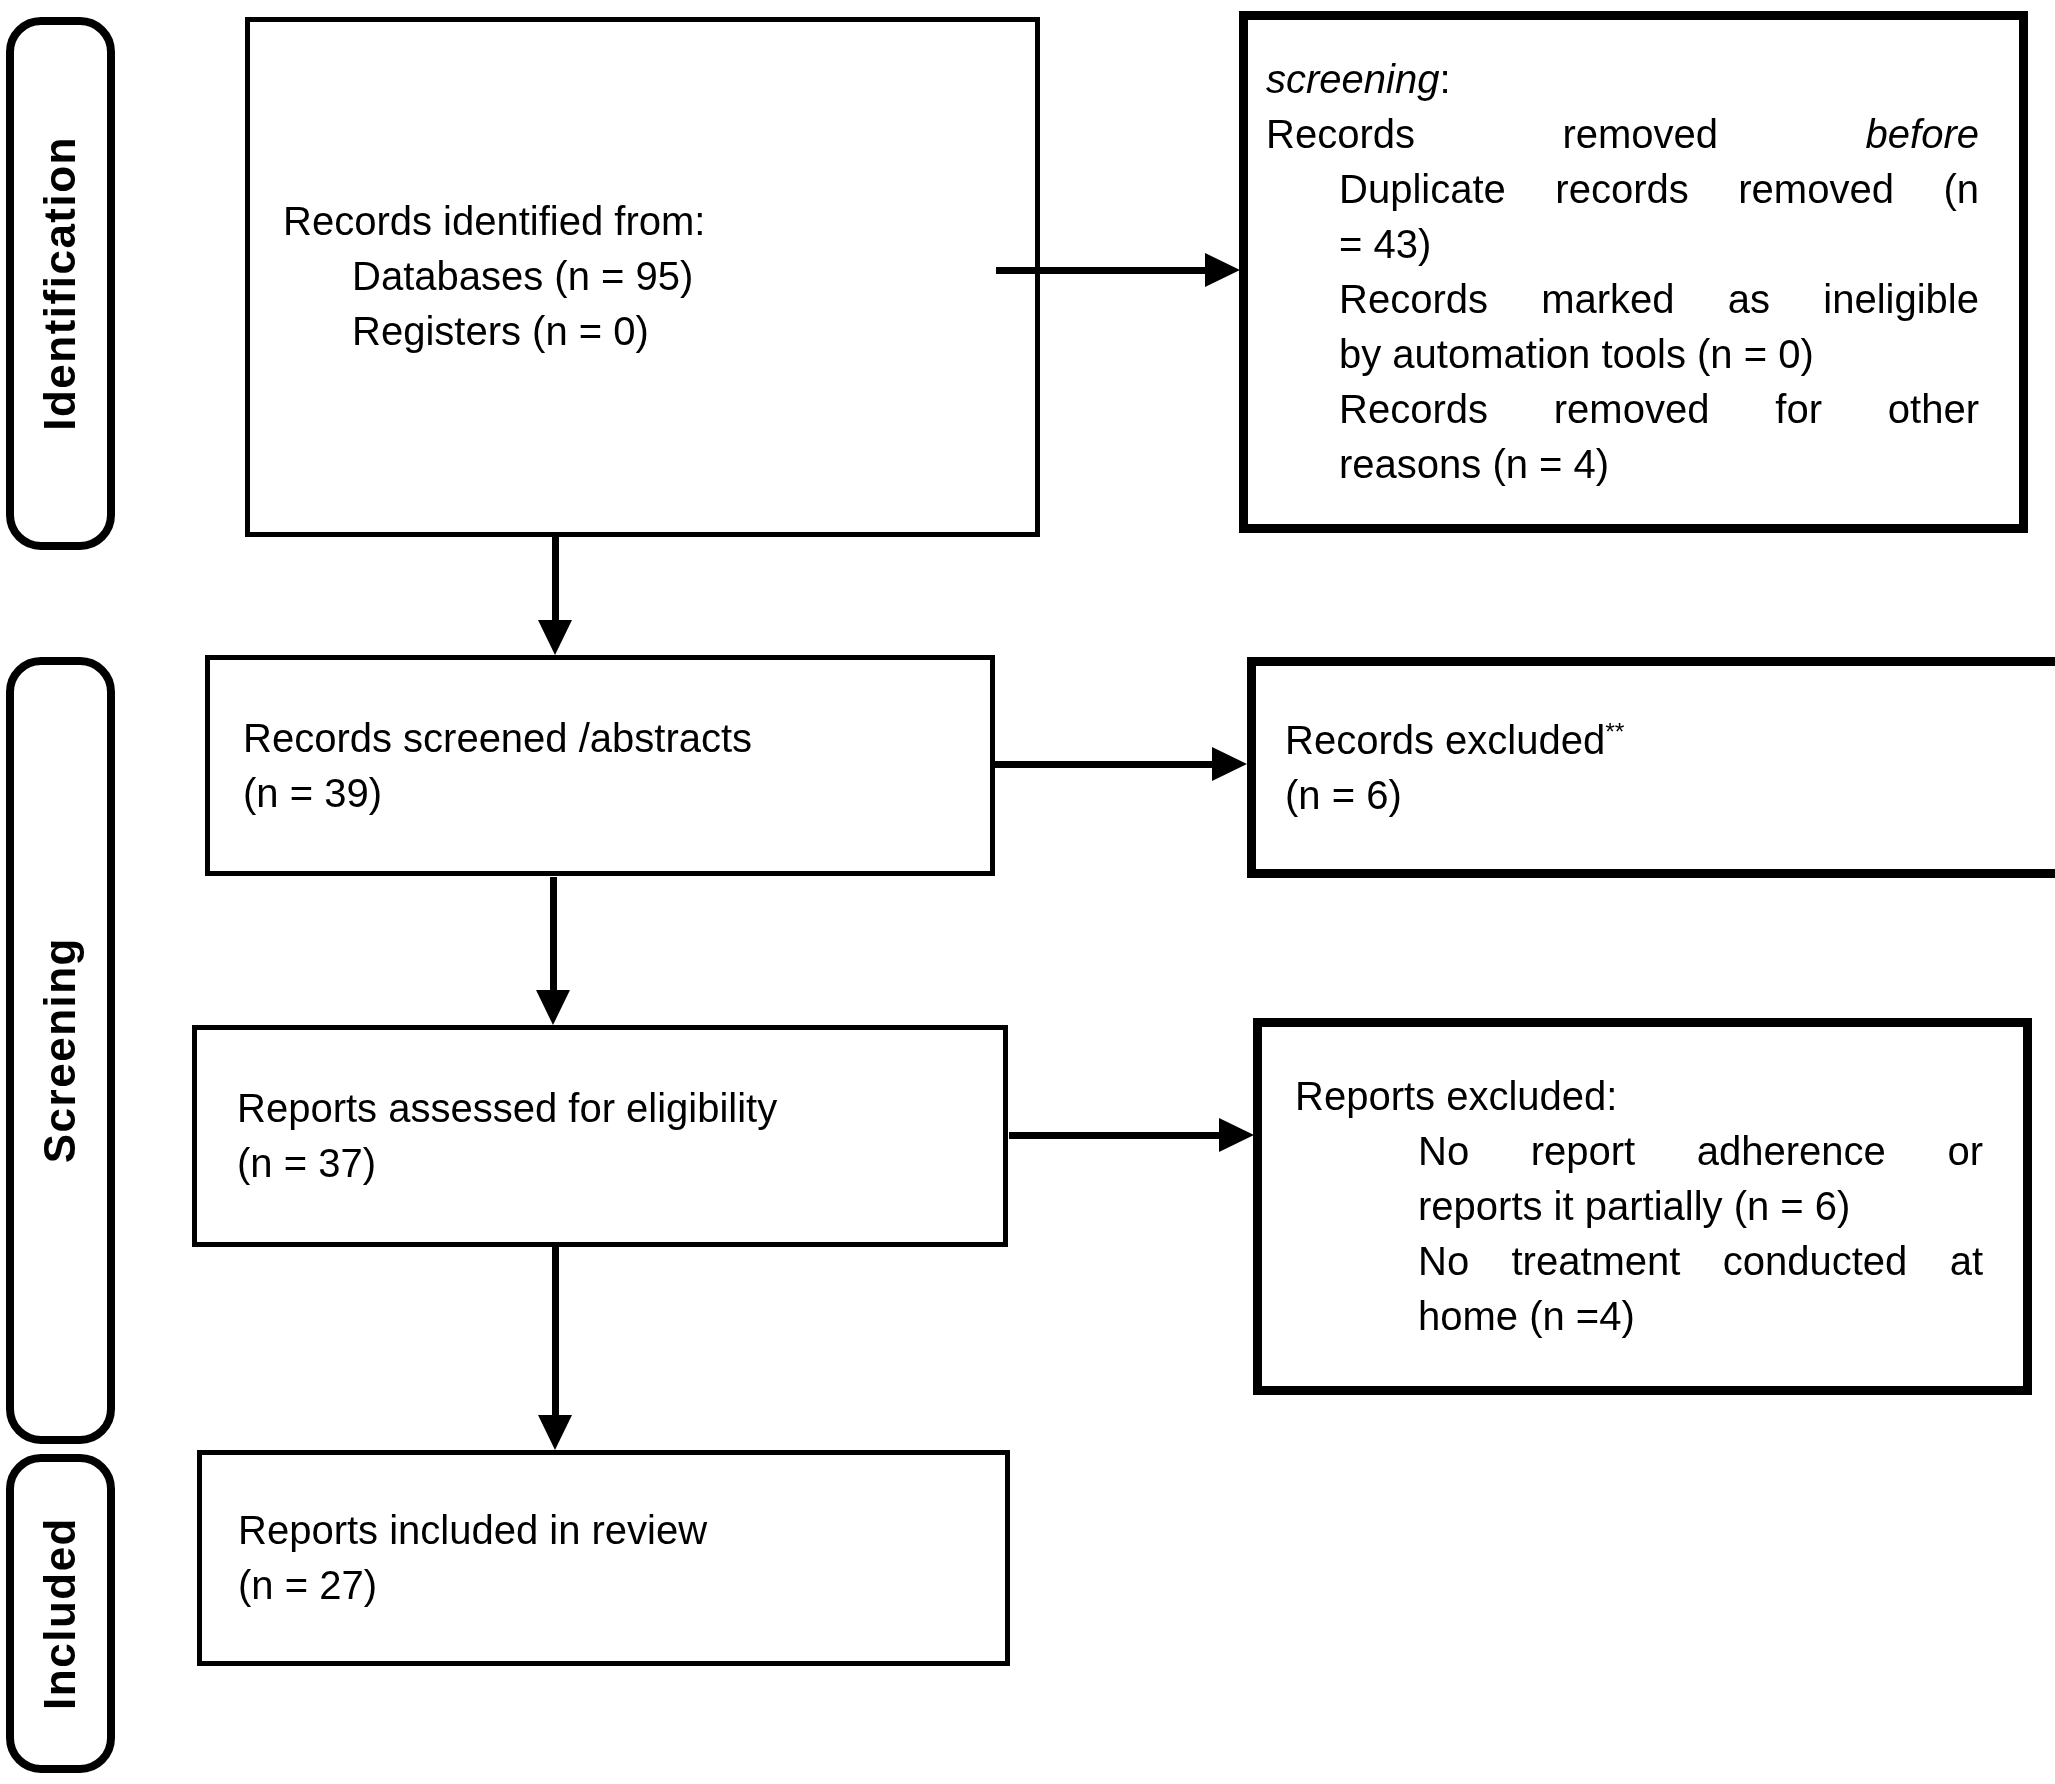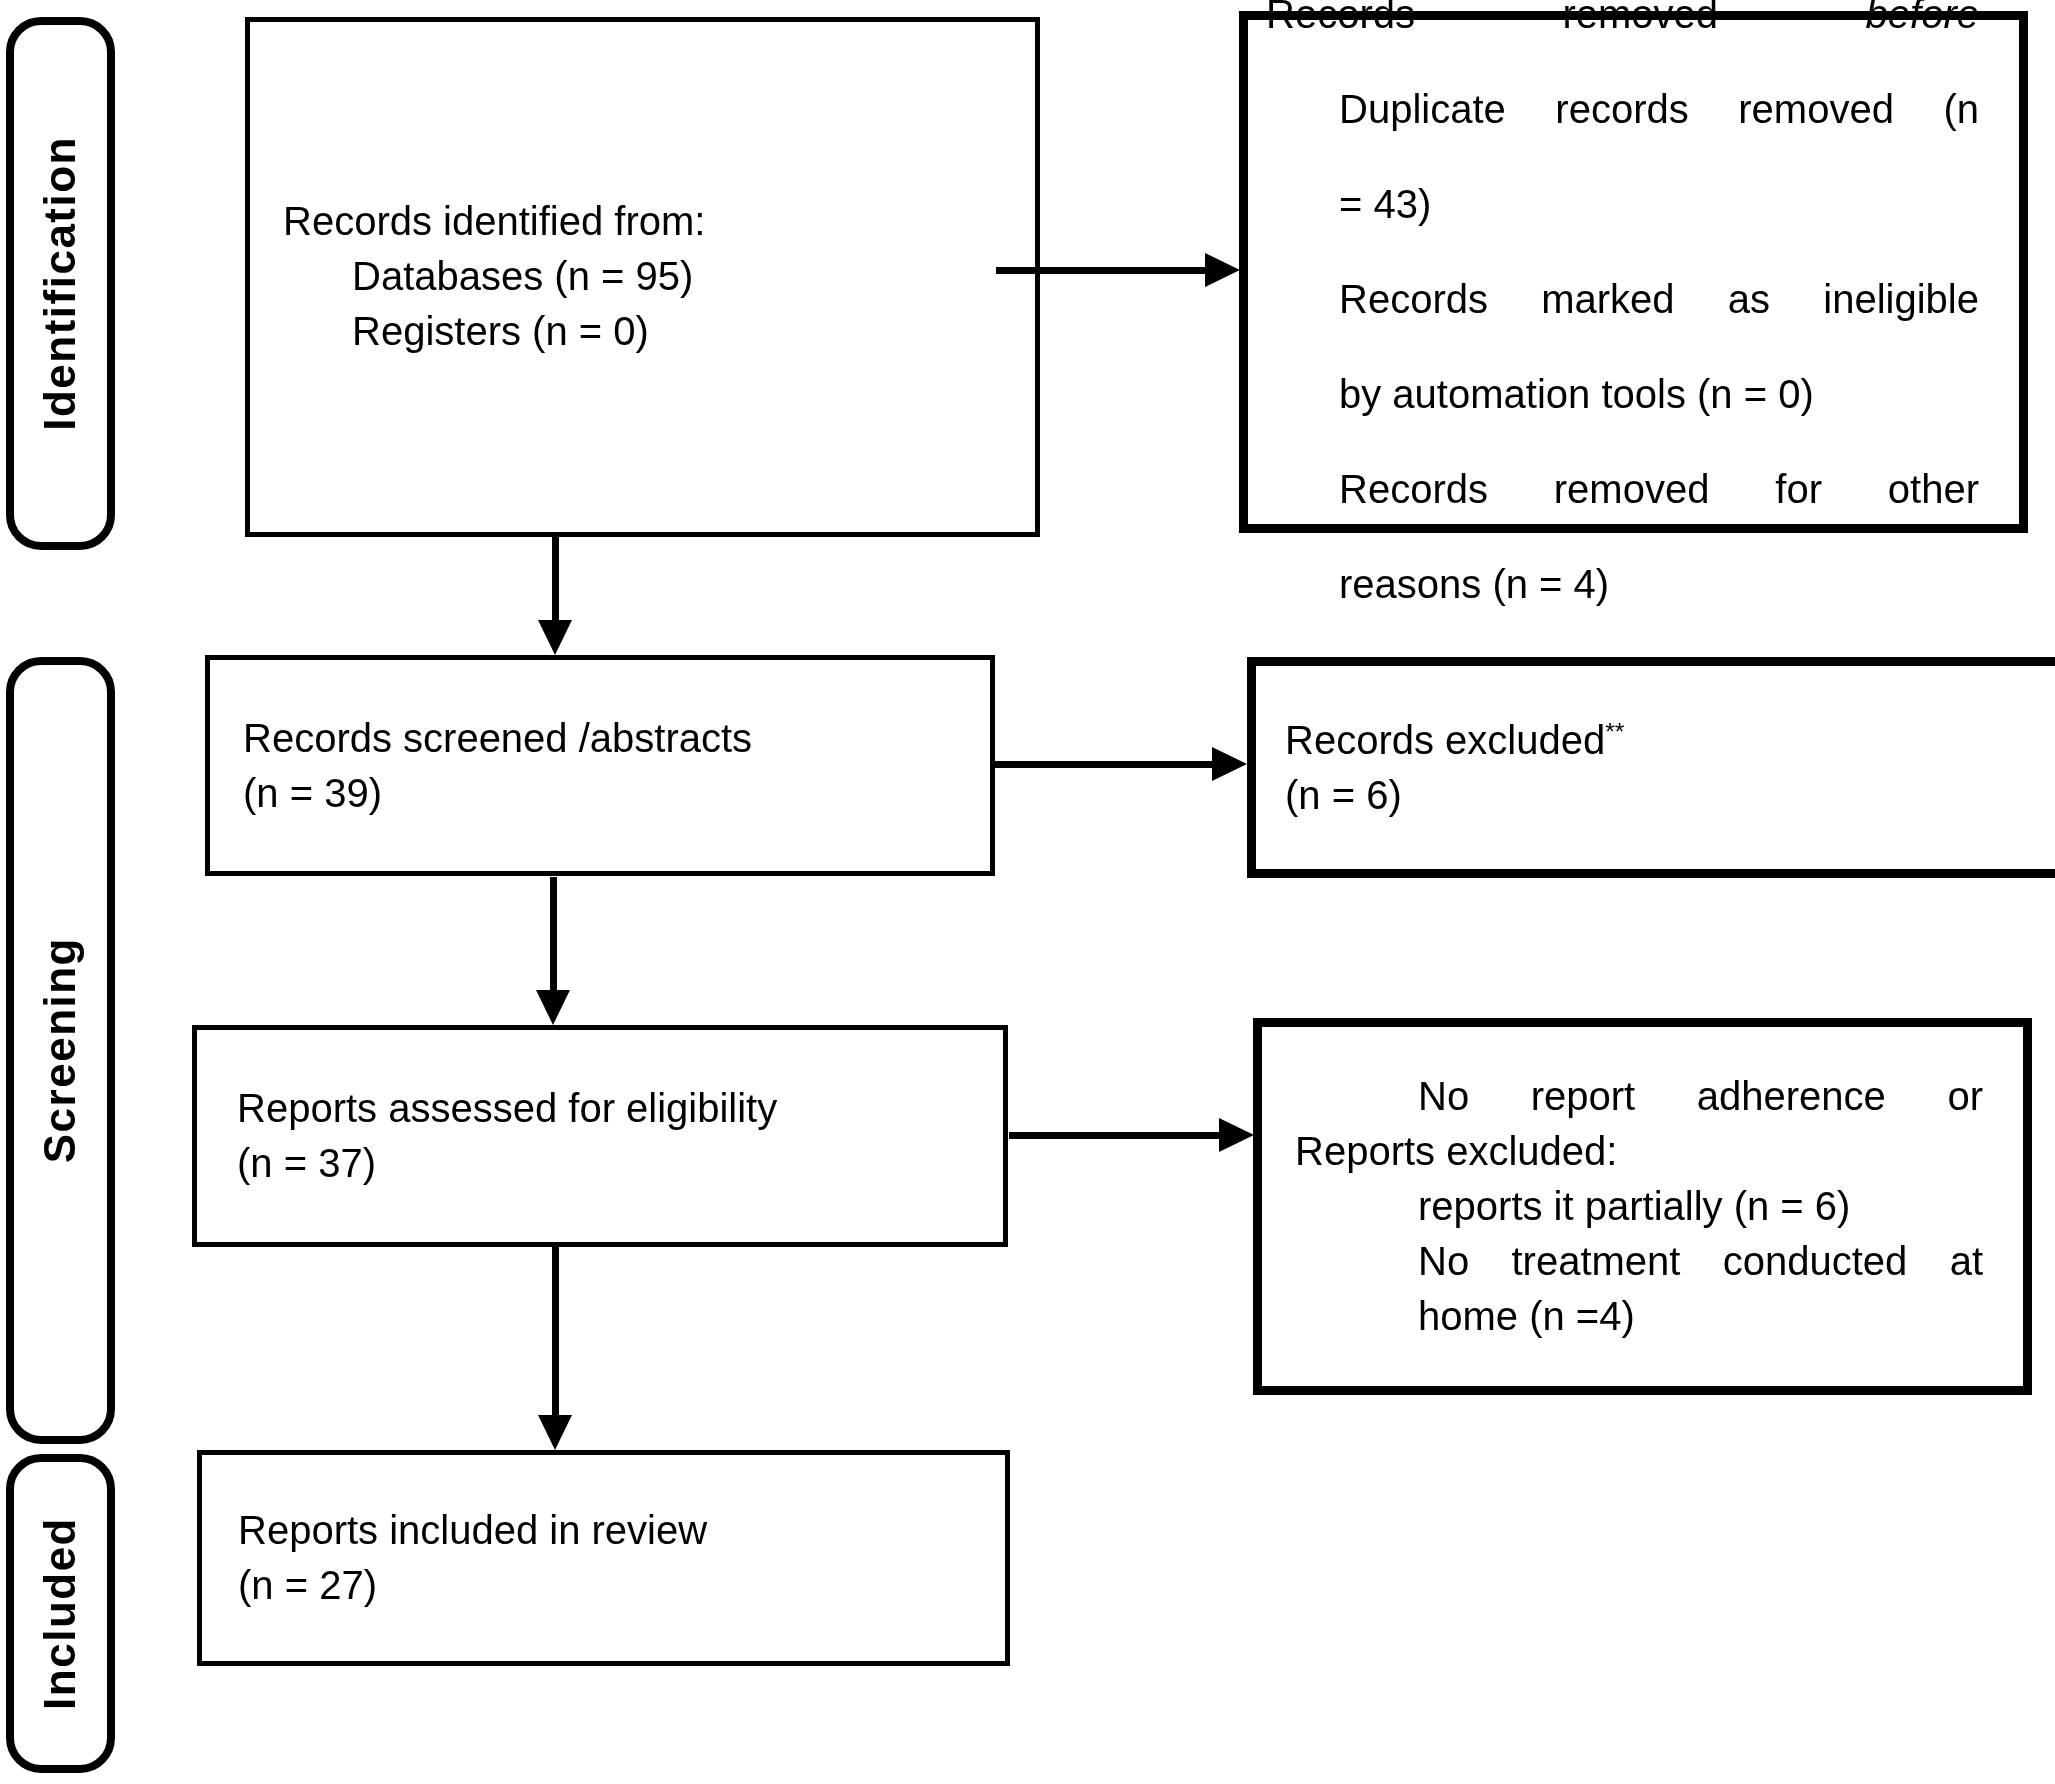--- a/index.html
+++ b/index.html
@@ -60,21 +60,21 @@
   #box-records-removed    { left: 1239px; top: 11px;   width: 789px; height: 522px; padding: 0 40px 0 18px; }
   #box-records-excluded   { left: 1247px; top: 657px;  width: 844px; height: 221px; padding: 0 29px 0 29px; }
   #box-reports-excluded   { left: 1253px; top: 1018px; width: 779px; height: 377px; padding: 0 40px 0 33px; }
 
   .tline { text-align: left; white-space: nowrap; }
   .tline.just { text-align: justify; text-align-last: justify; white-space: normal; }
   .it  { font-style: italic; }
   .sup { vertical-align: super; font-size: 0.62em; line-height: 0; }
 
   #box-records-identified .ind { margin-left: 69px;  }
-  #box-records-removed    .ind { margin-left: 73px; margin-top: 40px; }
+  #box-records-removed    .ind { margin-left: 73px; }
   #box-reports-excluded   .ind { margin-left: 123px; }
 
   
   .arrow { position: absolute; }
   .arrow-h { height: 35px; }
   .arrow-v { width: 35px; }
   .shaft-h {
     position: absolute; left: 0; right: 27.6px; top: 13.8px; height: 7.3px; background: #000;
   }
   .shaft-v {
@@ -142,22 +142,22 @@
       <div class="tline ind just"><span>Records marked as ineligible</span></div>
       <div class="tline ind"><span>by automation tools (n = 0)</span></div>
       <div class="tline ind just"><span>Records removed for other</span></div>
       <div class="tline ind"><span>reasons (n = 4)</span></div>
     </div>
   <div class="fbox right-col" id="box-records-excluded">
       <div class="tline"><span>Records excluded</span><span class="sup">**</span></div>
       <div class="tline"><span>(n = 6)</span></div>
     </div>
   <div class="fbox right-col" id="box-reports-excluded">
+      <div class="tline"><span>Reports excluded:</span></div>
       <div class="tline ind just"><span>No report adherence or</span></div>
-      <div class="tline"><span>Reports excluded:</span></div>
       <div class="tline ind"><span>reports it partially (n = 6)</span></div>
       <div class="tline ind just"><span>No treatment conducted at</span></div>
       <div class="tline ind"><span>home (n =4)</span></div>
     </div>
 
   <div class="arrow arrow-h" id="arrow-identified-to-removed">
     <div class="shaft-h"></div>
     <div class="head-right"></div>
   </div>
   <div class="arrow arrow-h" id="arrow-screened-to-excluded">

